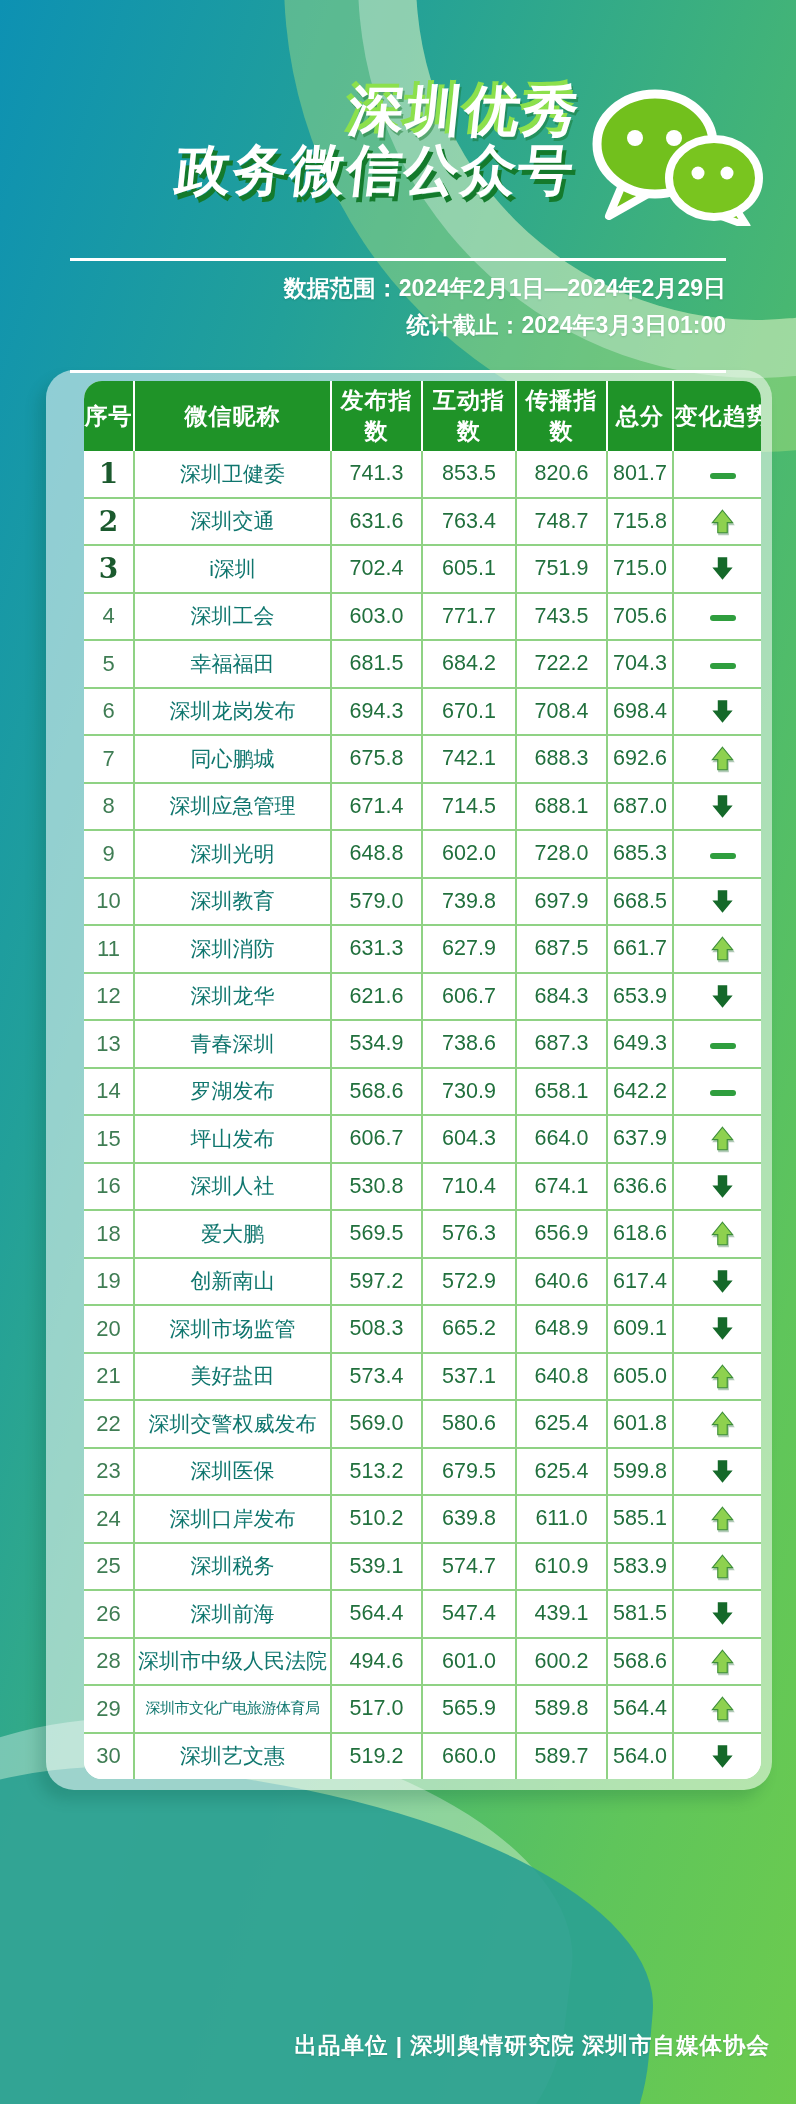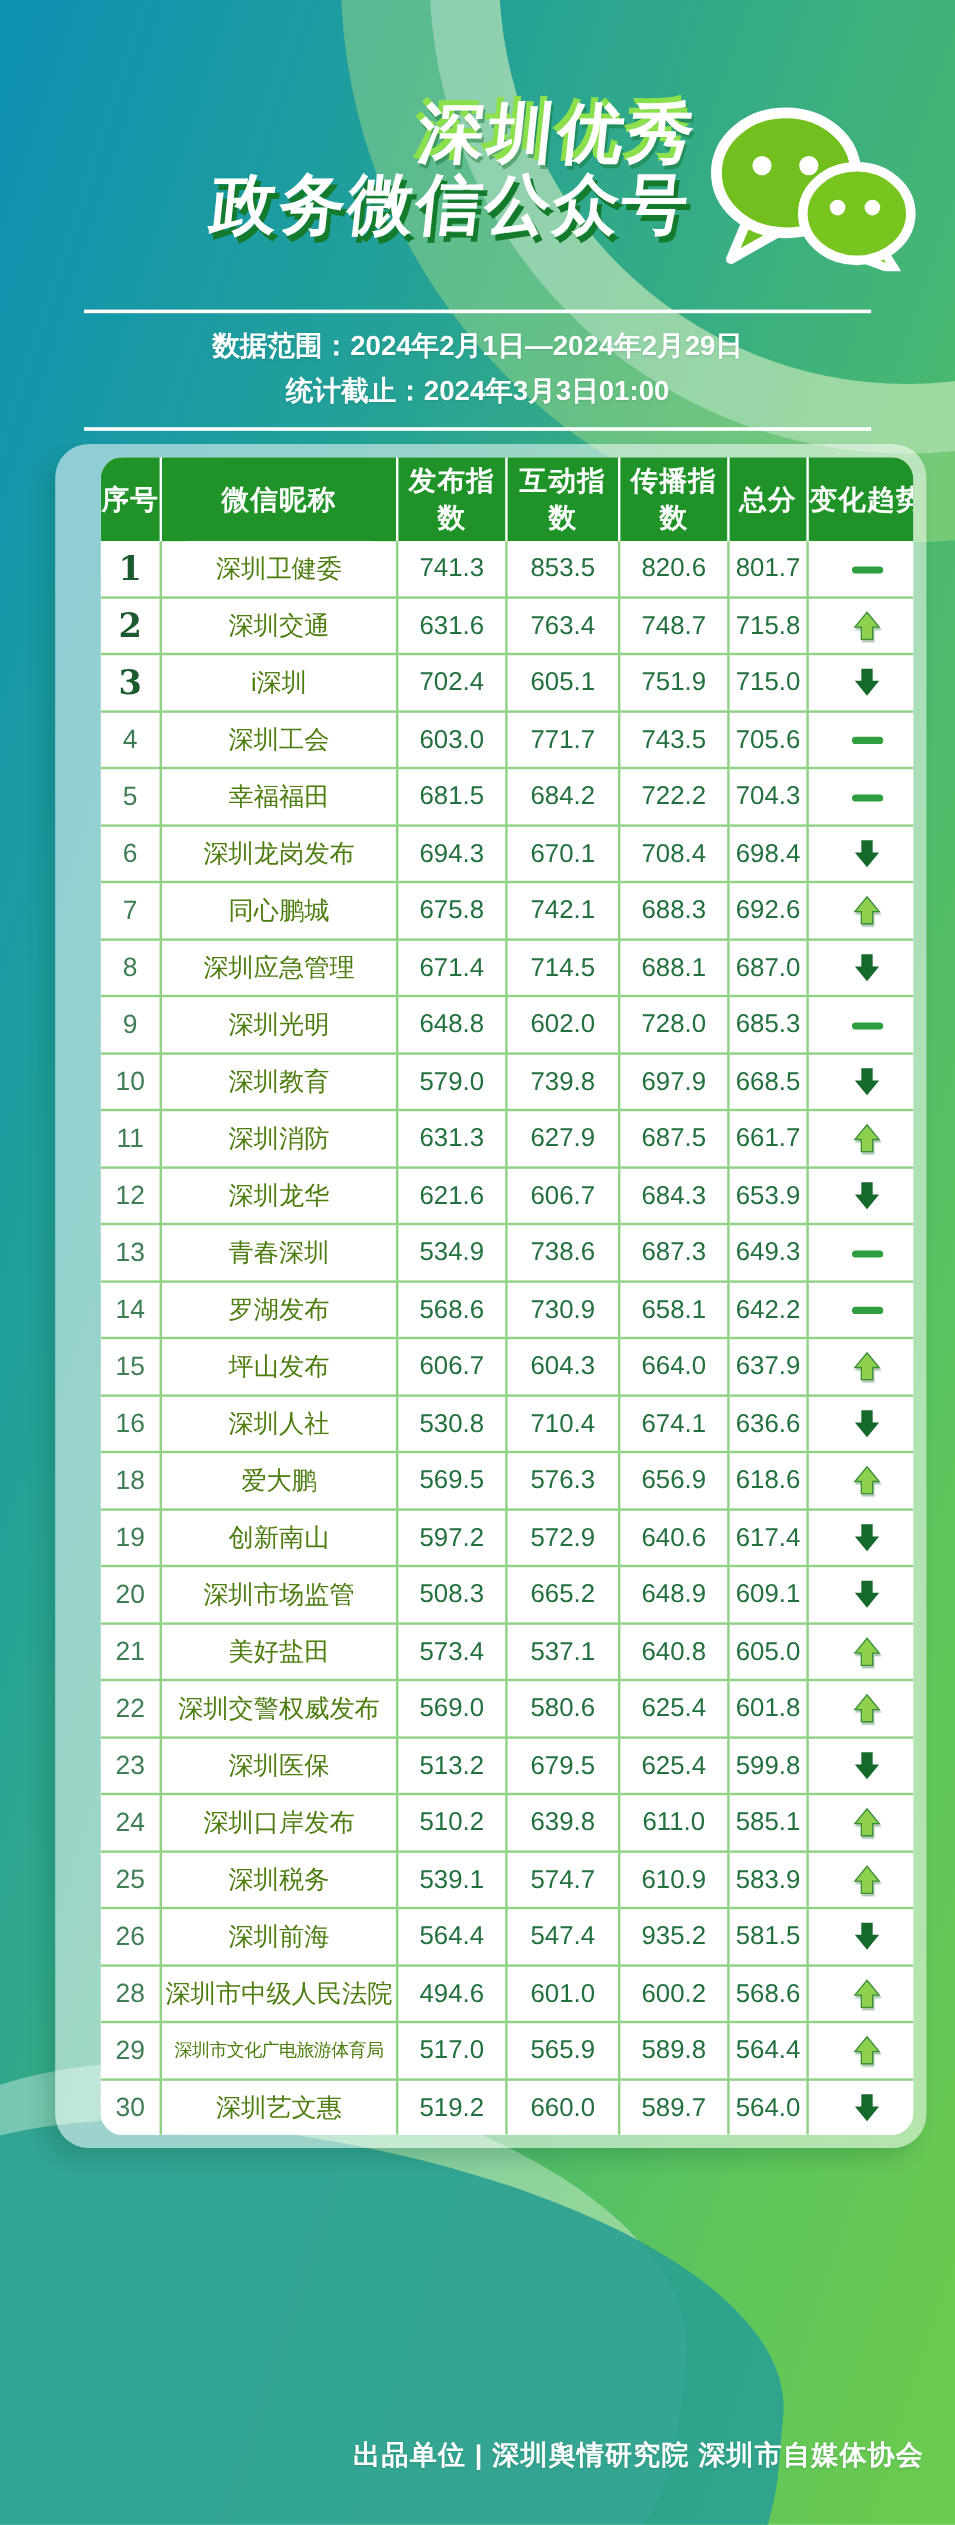--- a/index.html
+++ b/index.html
@@ -27,21 +27,21 @@
   .title-wrap{position:absolute;top:82px;left:0;width:578px;text-align:right;transform:skewX(-6deg);line-height:1.08;}
   .t1{font-size:55px;font-weight:bold;color:#ffffff;letter-spacing:3px;
       text-shadow:-4px -4px 0 #8ce04c,2px 3px 0 rgba(19,112,40,.45);}
   .t2{font-size:55px;font-weight:bold;color:#ffffff;letter-spacing:2px;
       text-shadow:4px 5px 0 #147a2c;}
   .wechat-icon{position:absolute;top:86px;left:585px;width:182px;height:140px;}
   
   .info{
     position:absolute;top:258px;left:70px;width:656px;
     border-top:3px solid #ffffff;border-bottom:3px solid #ffffff;
-    padding:9px 0 12px;text-align:center;color:#ffffff;font-weight:bold;
+    padding:9px 0 26px;text-align:right;color:#ffffff;font-weight:bold;
     font-size:23px;line-height:1.6;text-shadow:0 1px 2px rgba(0,80,50,.18);
   }
   
   .table-wrap{
     position:absolute;top:370px;left:46px;width:704px;
     background:rgba(255,255,255,0.52);border-radius:28px;padding:11px;
     box-shadow:-8px 10px 14px rgba(0,70,50,.18);
   }
   .table-inner{border-radius:18px;overflow:hidden;background:#ffffff;margin-left:27px;}
   table{width:100%;border-collapse:collapse;table-layout:fixed;}
@@ -53,21 +53,21 @@
   tbody td{
     background:#ffffff;border:2px solid #8fd284;height:45.5px;
     text-align:center;vertical-align:middle;padding:0 2px;
   }
   tbody tr:first-child td{border-top:none;}
   tbody tr:last-child td{border-bottom:none;}
   tbody td:first-child{border-left:none;}
   tbody td:last-child{border-right:none;}
   td.rank{color:#3f7d54;font-size:22px;}
   tr.top3 td.rank{font-family:"DejaVu Serif","Liberation Serif",serif;font-weight:bold;font-size:28px;color:#1b5a2e;}
-  td.name{color:#4d7c0f;font-size:21px;white-space:nowrap;overflow:hidden;border-radius:23px;}
+  td.name{color:#0f766e;font-size:21px;white-space:nowrap;overflow:hidden;}
   td.name.long{font-size:15px;letter-spacing:-0.5px;}
   td.num{color:#21703d;font-size:21.5px;}
   .dash{display:inline-block;width:26px;height:6px;border-radius:3px;background:#2f9e3e;}
   .tr-ic{display:inline-block;vertical-align:middle;}
   .tr-ic.up path{fill:#8ed14f;stroke:#3e8f3a;stroke-width:1;}
   .tr-ic.up{filter:drop-shadow(1.5px 2px 0 rgba(30,100,45,.35));}
   .tr-ic.down path{fill:#15692a;}
   
   .footer{position:absolute;top:2002px;right:26px;color:#ffffff;font-weight:bold;
     font-size:22.5px;letter-spacing:1px;text-shadow:0 1px 2px rgba(0,80,50,.2);margin-top:28px;}
@@ -374,21 +374,21 @@
             <td class="num">583.9</td>
             <td class="trend"><svg class="tr-ic up" viewBox="0 0 24 24" width="27" height="27">
                 <path d="M12 2 L21 13 H16.2 V22 H7.8 V13 H3 Z"></path>
               </svg></td>
           </tr>
           <tr>
             <td class="rank">26</td>
             <td class="name">深圳前海</td>
             <td class="num">564.4</td>
             <td class="num">547.4</td>
-            <td class="num">935.2</td>
+            <td class="num">439.1</td>
             <td class="num">581.5</td>
             <td class="trend"><svg class="tr-ic down" viewBox="0 0 24 24" width="27" height="27">
                 <path d="M12 22 L3 11 H7.8 V2 H16.2 V11 H21 Z"></path>
               </svg></td>
           </tr>
           <tr>
             <td class="rank">28</td>
             <td class="name">深圳市中级人民法院</td>
             <td class="num">494.6</td>
             <td class="num">601.0</td>

